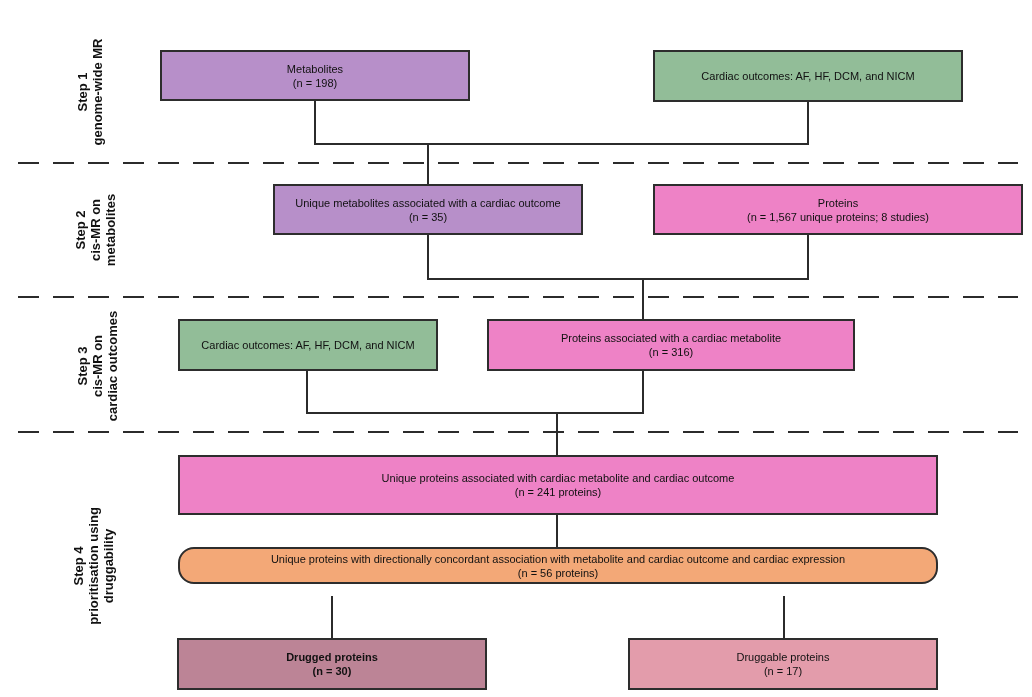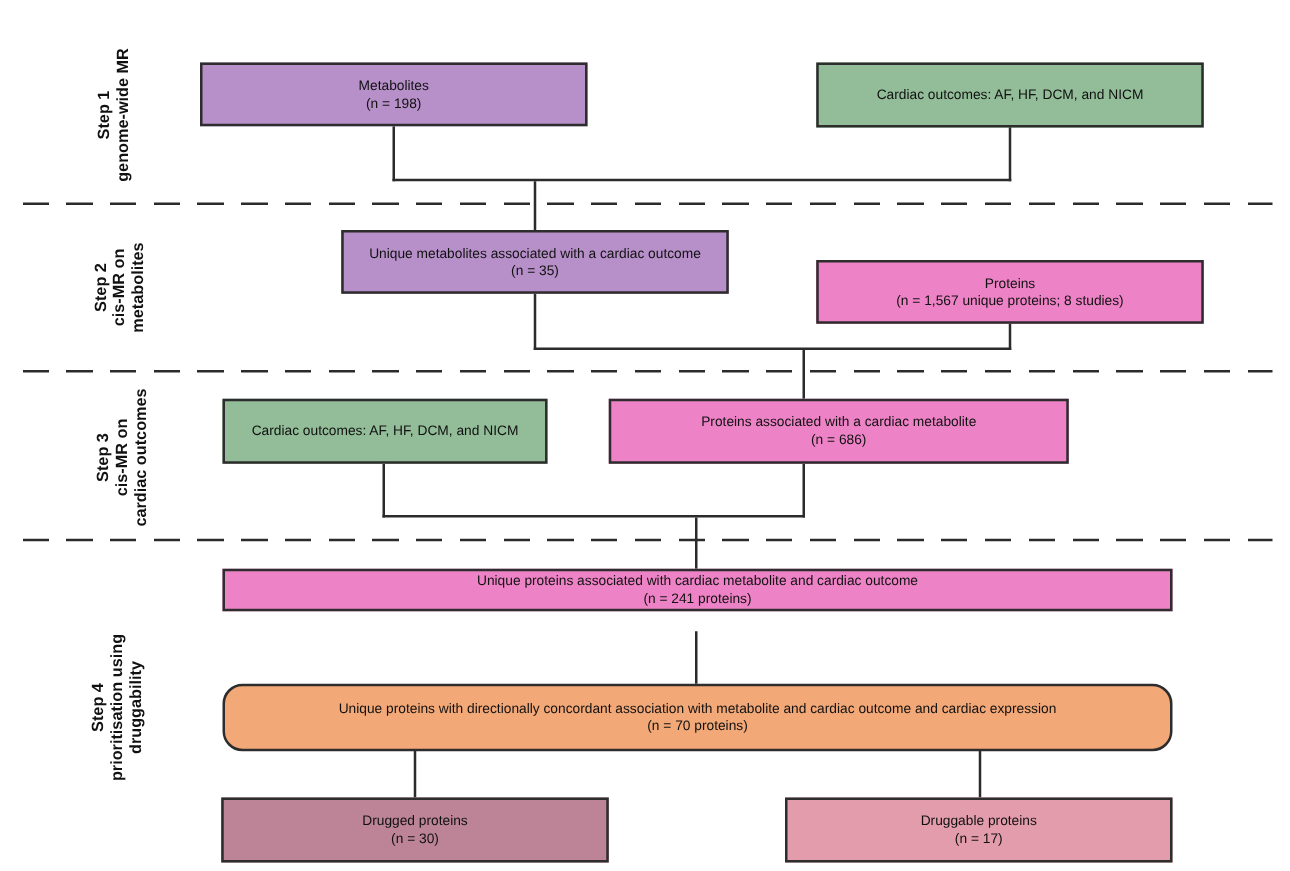--- a/index.html
+++ b/index.html
@@ -22,21 +22,21 @@
     text-align: center;
     font-size: 11px;
     line-height: 14px;
     color: #111111;
     padding: 2px 6px;
   }
   .purple     { background: var(--c-purple); }
   .green      { background: var(--c-green); text-align: right; }
   .pink       { background: var(--c-pink); }
   .orange     { background: var(--c-orange); }
-  .dark-rose  { background: var(--c-dark_rose); }
+  .dark-rose  { background: var(--c-dark_rose); font-weight: bold; }
   .light-rose { background: var(--c-light_rose); }
 
   .vline, .hline { position: absolute; background: var(--c-line); }
   .vline { width: 2px; }
   .hline { height: 2px; }
 
   .dashed {
     position: absolute;
     height: 2px;
     background: repeating-linear-gradient(to right,
@@ -109,40 +109,40 @@
     <span>(n = 198)</span>
   </div>
   <div class="box green" style="left:653px; top:50px; width:310px; height:52px;">
     <span>Cardiac outcomes: AF, HF, DCM, and NICM</span>
   </div>
 
   <div class="box purple" style="left:273px; top:184px; width:310px; height:51px;">
     <span>Unique metabolites associated with a cardiac outcome</span>
     <span>(n = 35)</span>
   </div>
-  <div class="box pink" style="left:653px; top:184px; width:310px; height:51px;margin-top:24px;">
+  <div class="box pink" style="left:653px; top:184px; width:370px; height:51px;">
     <span>Proteins</span>
     <span>(n = 1,567 unique proteins; 8 studies)</span>
   </div>
 
   <div class="box green" style="left:178px; top:319px; width:260px; height:52px;">
     <span>Cardiac outcomes: AF, HF, DCM, and NICM</span>
   </div>
   <div class="box pink" style="left:487px; top:319px; width:368px; height:52px;">
     <span>Proteins associated with a cardiac metabolite</span>
-    <span>(n = 686)</span>
+    <span>(n = 316)</span>
   </div>
 
-  <div class="box pink" style="left:178px; top:455px; width:760px; height:34px;">
+  <div class="box pink" style="left:178px; top:455px; width:760px; height:60px;">
     <span>Unique proteins associated with cardiac metabolite and cardiac outcome</span>
     <span>(n = 241 proteins)</span>
   </div>
-  <div class="box orange" style="left:178px; top:547px; width:760px; height:54px;border-radius:16px;">
+  <div class="box orange" style="left:178px; top:547px; width:760px; height:37px;border-radius:16px;">
     <span>Unique proteins with directionally concordant association with metabolite and cardiac outcome and cardiac expression</span>
-    <span>(n = 70 proteins)</span>
+    <span>(n = 56 proteins)</span>
   </div>
   <div class="box dark-rose" style="left:177px; top:638px; width:310px; height:52px;">
     <span>Drugged proteins</span>
     <span>(n = 30)</span>
   </div>
   <div class="box light-rose" style="left:628px; top:638px; width:310px; height:52px;">
     <span>Druggable proteins</span>
     <span>(n = 17)</span>
   </div>
 

